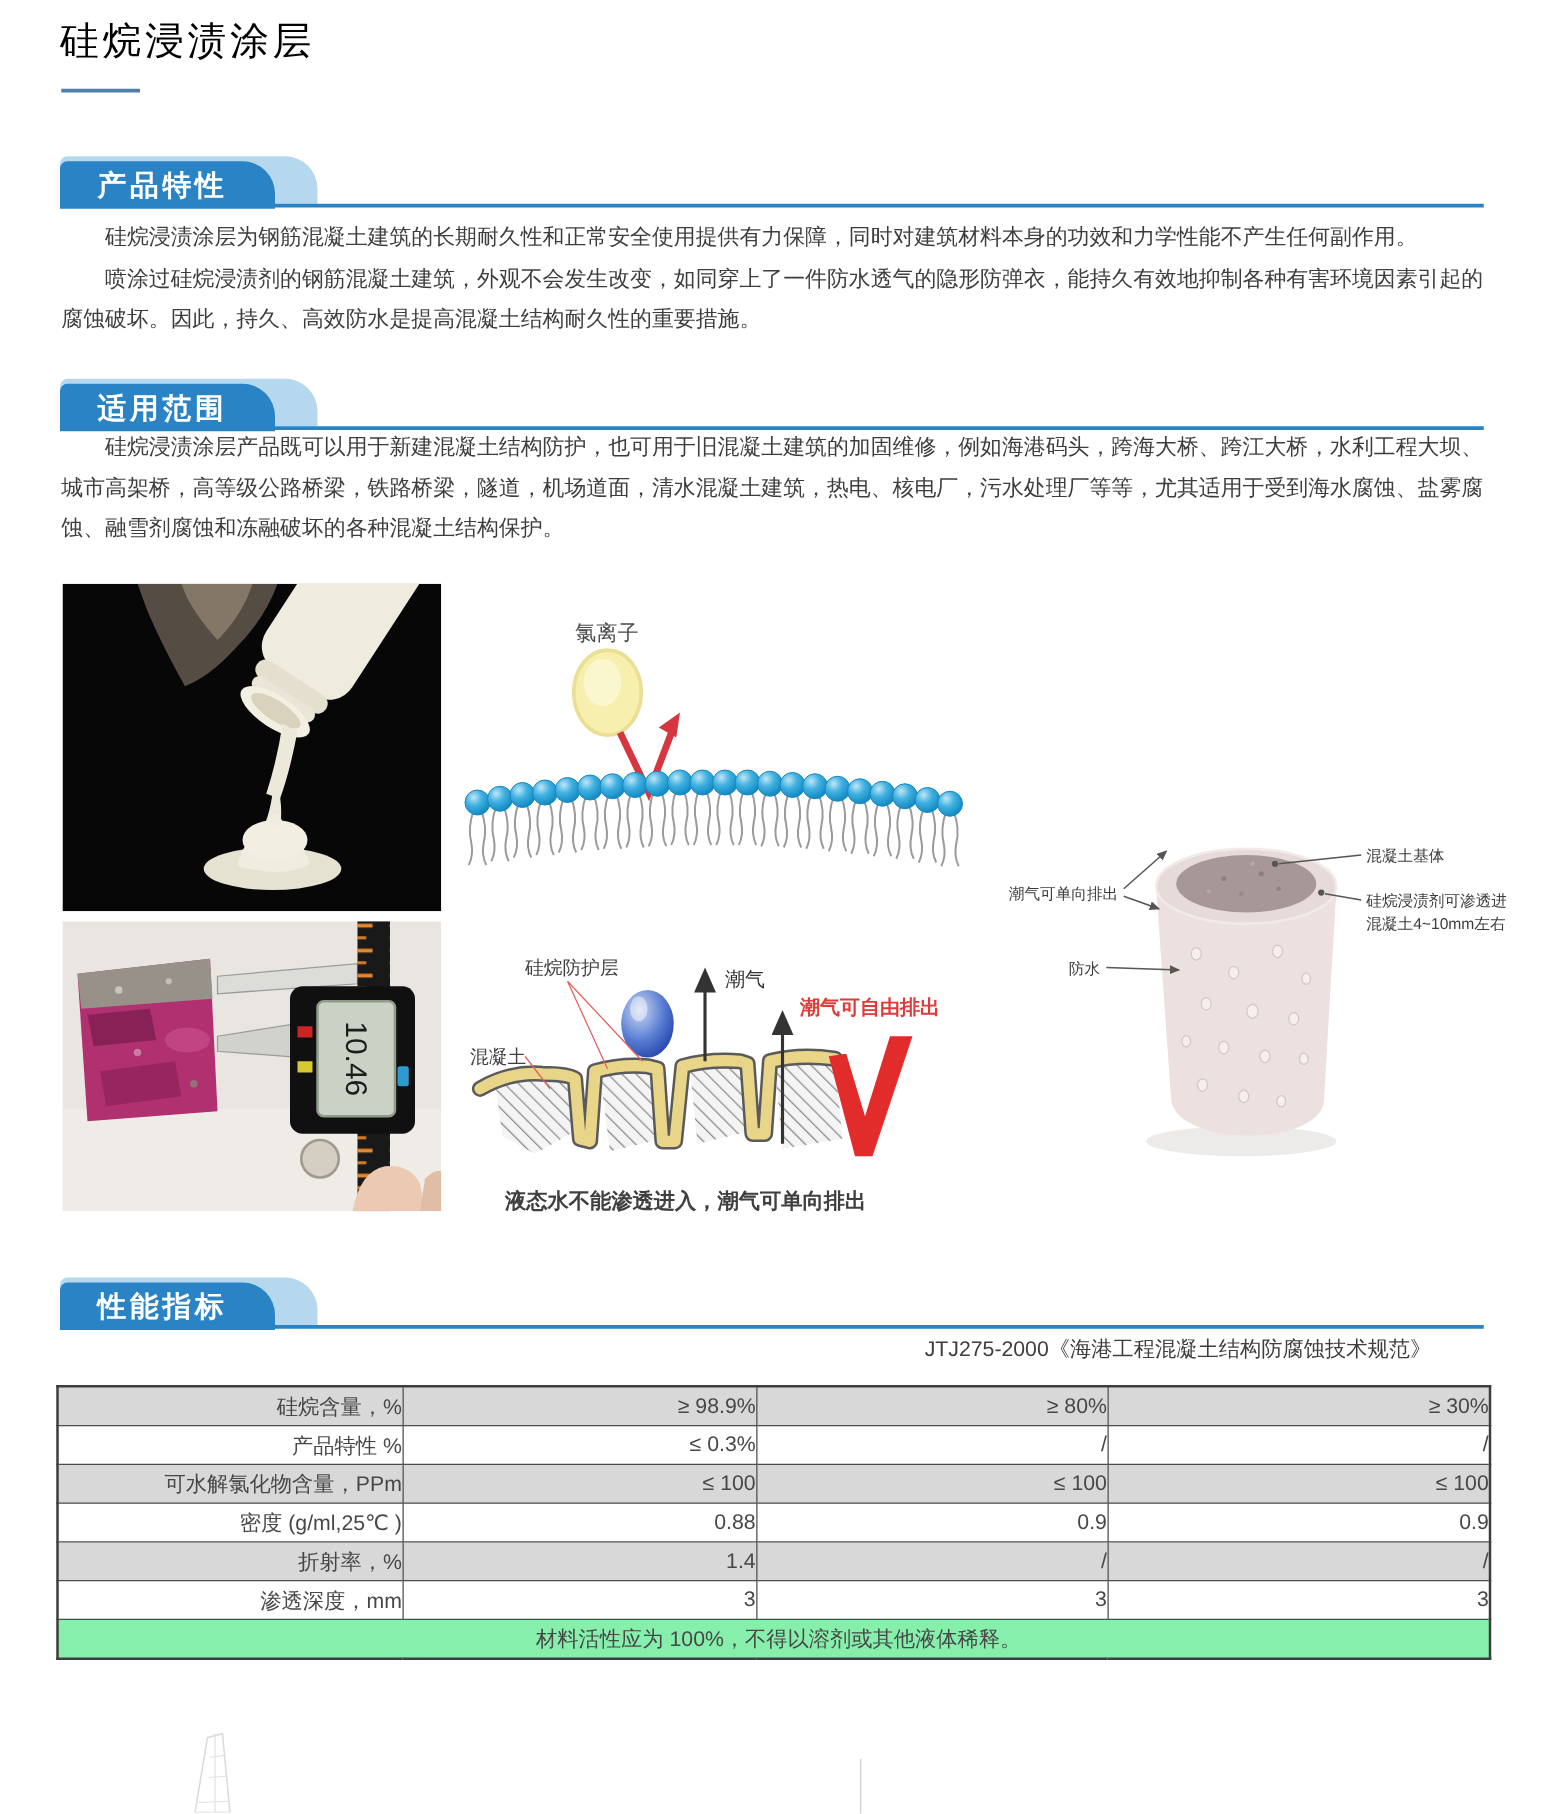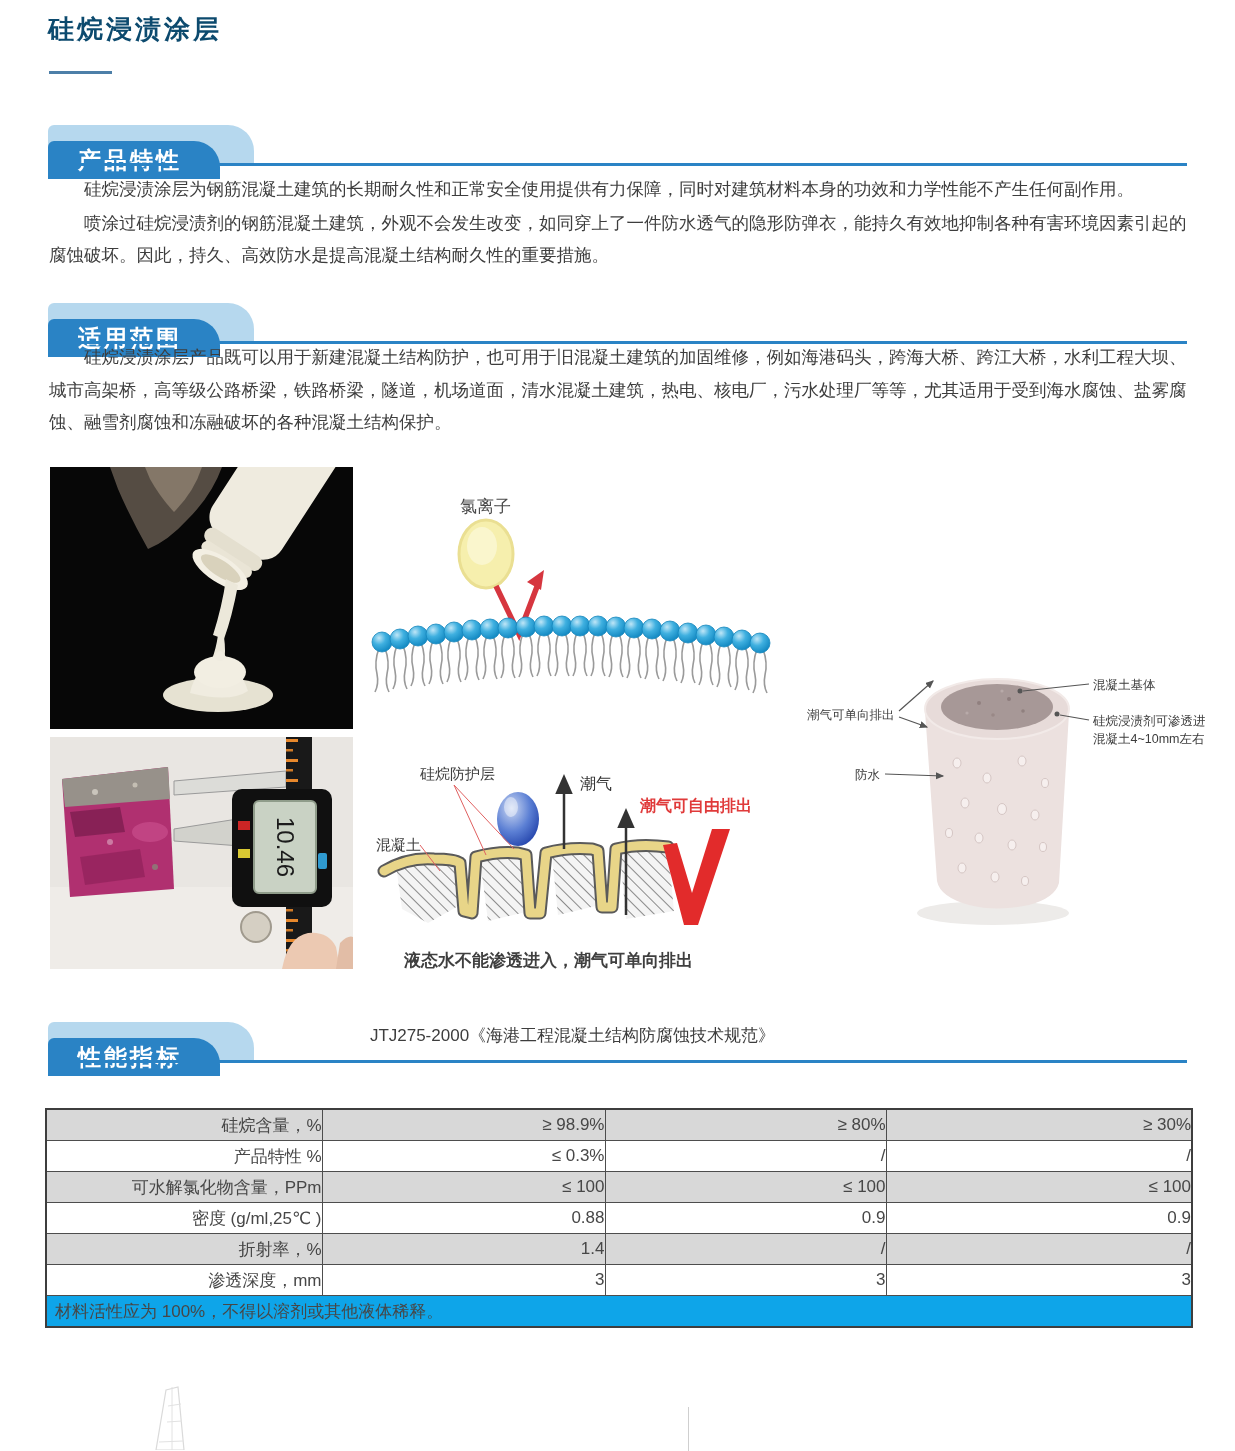--- a/index.html
+++ b/index.html
@@ -1,56 +1,56 @@
 <!DOCTYPE html>
 <html><head>
 <meta charset="utf-8">
 <style>
   html,body{margin:0;padding:0;background:#ffffff;}
   #page{position:relative;width:1235px;height:1451px;background:#ffffff;overflow:hidden;
         font-family:"Liberation Sans","DejaVu Sans",sans-serif;color:#3d3d3d;}
 
   
-  .page-title{position:absolute;left:48px;top:12px;font-size:26px;font-weight:bold;
-              color:#0c4a6e;letter-spacing:3px;}
+  .page-title{position:absolute;left:48px;top:12px;font-size:31px;font-weight:normal;
+              color:#000000;letter-spacing:3px;}
   .title-rule{position:absolute;left:49px;top:71px;width:63px;height:3px;background:#4d7fa8;}
 
   
   .sec{position:absolute;left:48px;width:1139px;height:44px;}
   .sec-back{position:absolute;left:0;top:0;width:206px;height:38px;background:#b6d8ee;
             border-radius:6px 26px 0 0;}
-  .sec-badge{position:absolute;left:0;top:16px;width:172px;height:38px;background:#2a83c5;
+  .sec-badge{position:absolute;left:0;top:4px;width:172px;height:38px;background:#2a83c5;
              border-radius:6px 26px 0 0;color:#ffffff;font-size:23px;font-weight:bold;
              line-height:38px;padding-left:30px;box-sizing:border-box;letter-spacing:3px;}
   .sec-line{position:absolute;left:0;top:38px;width:100%;height:3px;background:#2a83c5;}
 
   
   .para{position:absolute;left:48px;width:1140px;font-size:17.5px;line-height:32.5px;color:#3d3d3d;}
   .para p{margin:1px;text-indent:2em;}
 
   
   .fig{position:absolute;}
   #fig-bottle{left:50px;top:467px;}
   #fig-chloride{left:368px;top:476px;}
   #fig-cylinder{left:797px;top:633px;}
   #fig-caliper{left:50px;top:737px;}
   #fig-moisture{left:368px;top:753px;}
   svg text{font-family:"Liberation Sans","DejaVu Sans",sans-serif;}
 
   
-  .table-caption{position:absolute;left:0;top:1024px;width:1145px;text-align:center;
+  .table-caption{position:absolute;left:0;top:1068px;width:1145px;text-align:right;
                  font-size:17px;color:#3d3d3d;}
   .spec-table{position:absolute;left:45px;top:1108px;width:1146px;border-collapse:collapse;
               table-layout:fixed;font-size:17px;color:#474747;border:2px solid #3e3e3e;}
   .spec-table th{background:#2e85c5;color:#ffffff;font-weight:normal;font-size:18px;height:33px;}
   .spec-table td{height:30px;text-align:right;}
   .spec-table th,.spec-table td{border:1px solid #4d4d4d;padding:0;}
   tr.gray td{background:#d8d8d8;}
   tr.white td{background:#ffffff;}
-  .spec-table td.tfoot{text-align:left;padding-left:8px;background:#0ea5e9;}
+  .spec-table td.tfoot{text-align:center;padding-left:8px;background:#86efac;}
 
   
   .wm-tower{position:absolute;left:138px;top:1384px;}
   .wm-line{position:absolute;left:688px;top:1407px;width:1px;height:44px;background:#cfcfcf;}
 </style>
 </head>
 <body>
 
 <div id="page">
 

